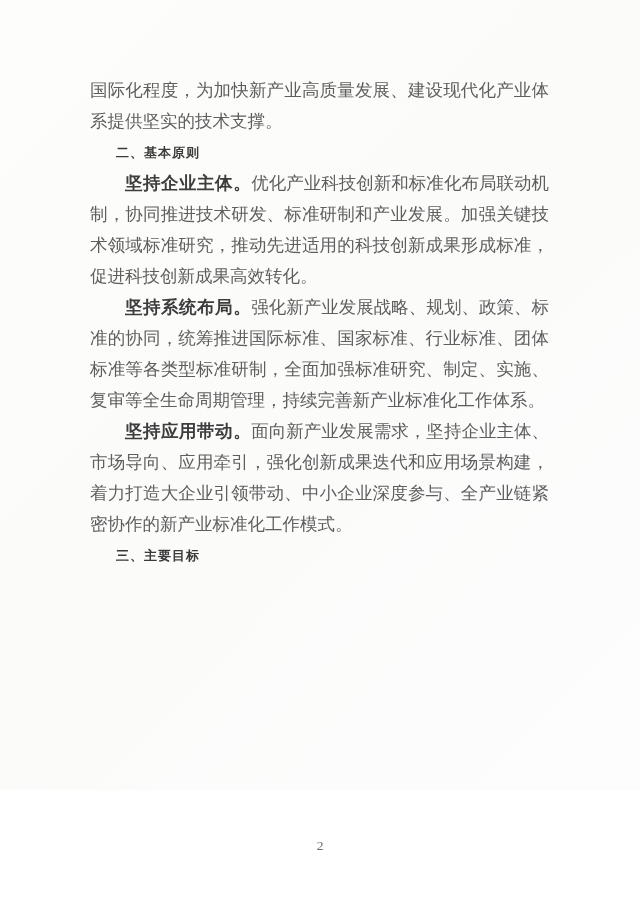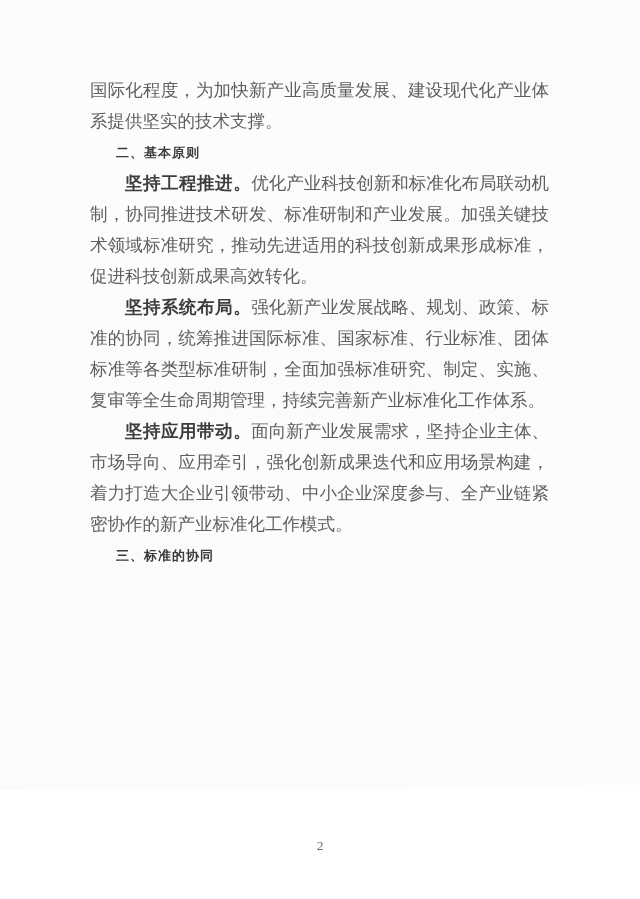--- a/index.html
+++ b/index.html
@@ -66,26 +66,26 @@
 </head>
 <body>
 
 <div class="page">
   <div class="content">
 
     <p class="para no-indent">国际化程度，为加快新产业高质量发展、建设现代化产业体系提供坚实的技术支撑。</p>
 
     <h2 class="heading">二、基本原则</h2>
 
-    <p class="para"><strong class="lead">坚持工程推进。</strong><span>优化产业科技创新和标准化布局联动机制，协同推进技术研发、标准研制和产业发展。加强关键技术领域标准研究，推动先进适用的科技创新成果形成标准，促进科技创新成果高效转化。</span></p>
+    <p class="para"><strong class="lead">坚持企业主体。</strong><span>优化产业科技创新和标准化布局联动机制，协同推进技术研发、标准研制和产业发展。加强关键技术领域标准研究，推动先进适用的科技创新成果形成标准，促进科技创新成果高效转化。</span></p>
 
     <p class="para"><strong class="lead">坚持系统布局。</strong><span>强化新产业发展战略、规划、政策、标准的协同，统筹推进国际标准、国家标准、行业标准、团体标准等各类型标准研制，全面加强标准研究、制定、实施、复审等全生命周期管理，持续完善新产业标准化工作体系。</span></p>
 
     <p class="para"><strong class="lead">坚持应用带动。</strong><span>面向新产业发展需求，坚持企业主体、市场导向、应用牵引，强化创新成果迭代和应用场景构建，着力打造大企业引领带动、中小企业深度参与、全产业链紧密协作的新产业标准化工作模式。</span></p>
 
 
 
-    <h2 class="heading">三、标准的协同</h2>
+    <h2 class="heading">三、主要目标</h2>
 
   </div>
 
   <div class="page-number">2</div>
 </div>
 
 </body></html>

